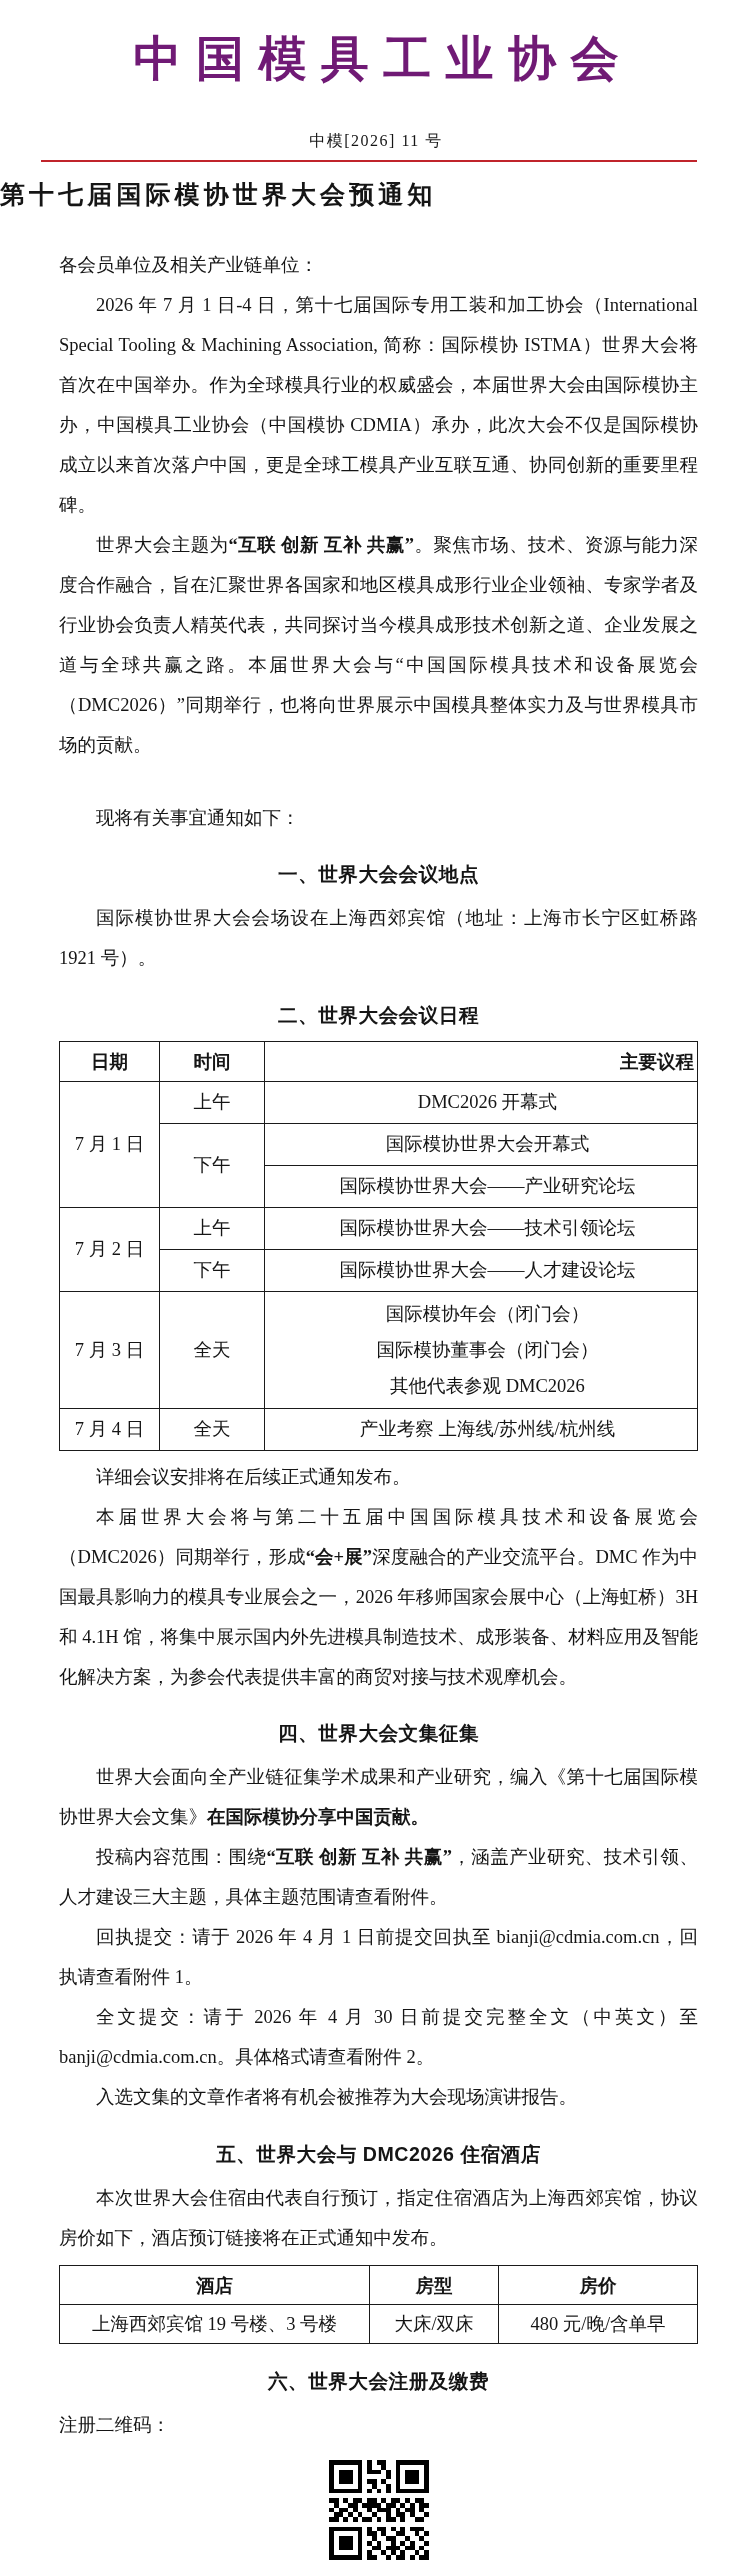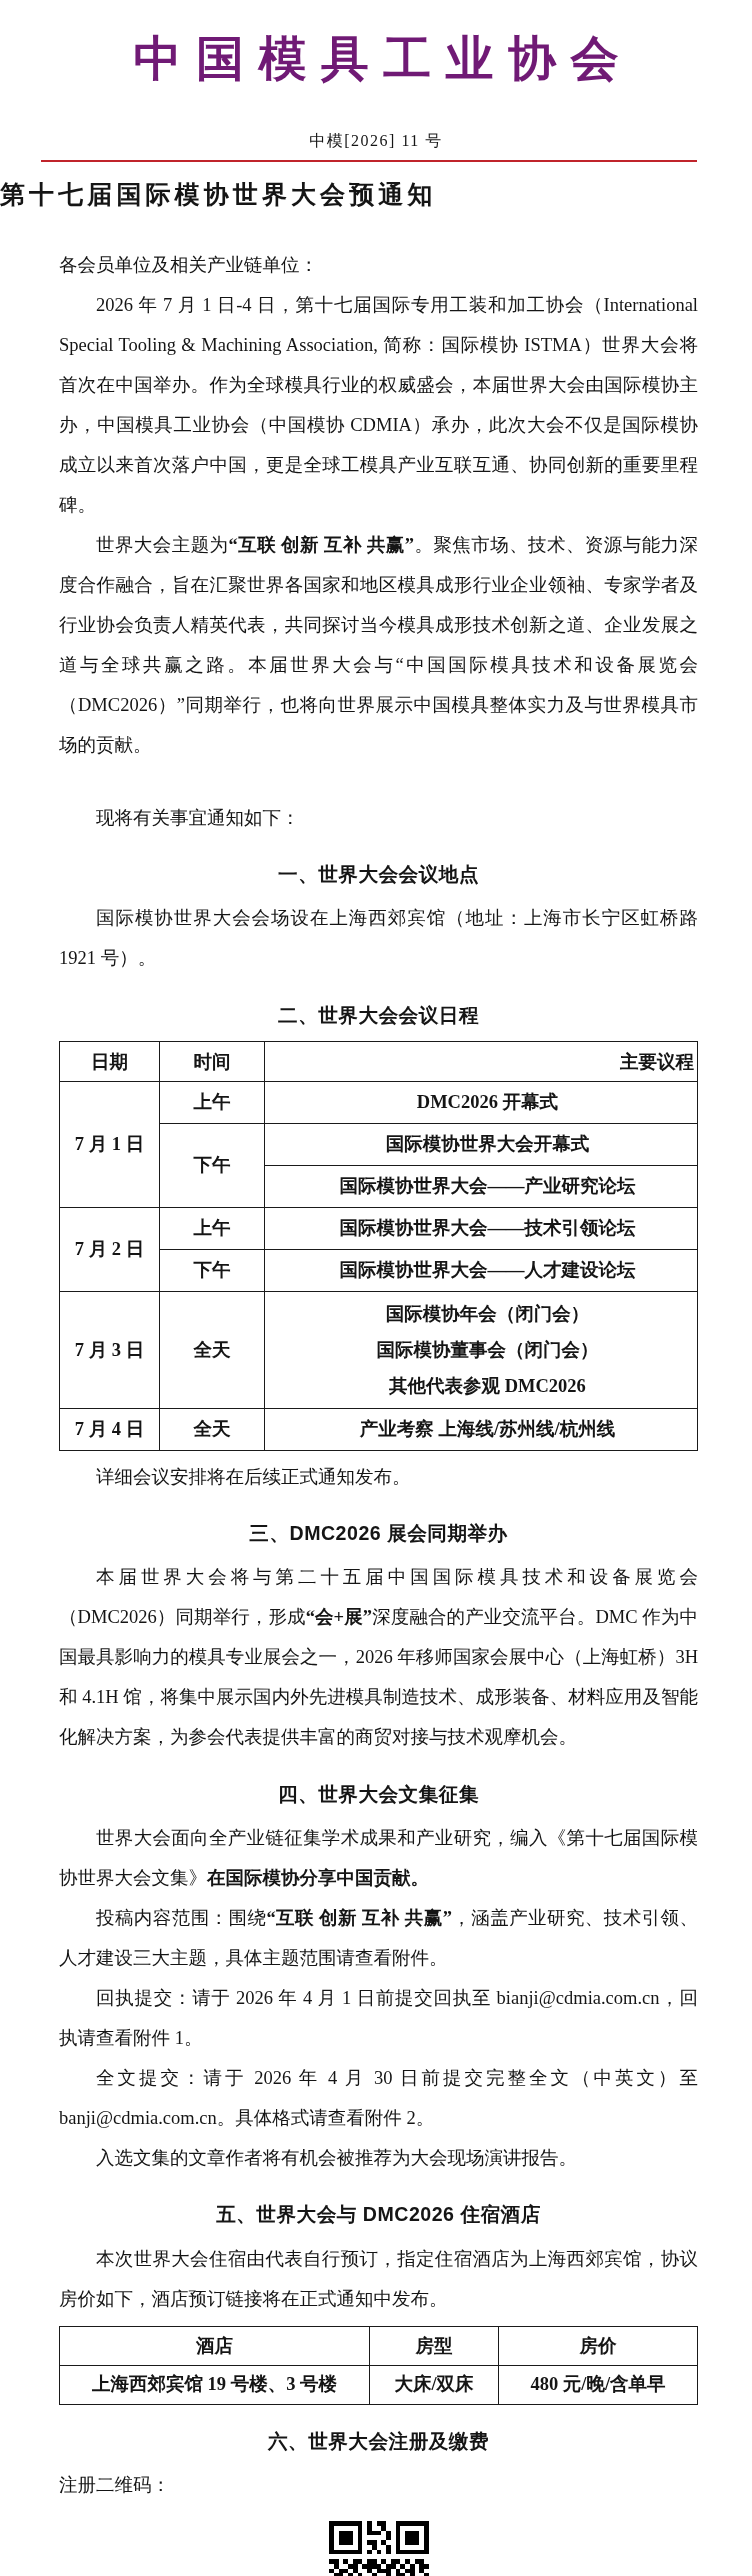--- a/index.html
+++ b/index.html
@@ -56,21 +56,21 @@
   
   table {
     width:100%;
     border-collapse:collapse;
     border:1.5px solid #1a1a1a;
     font-size:18.5px;
     margin:7.2px 0 5.2px 0;
   }
   td, th {
     border:1px solid #1a1a1a;
-    font-weight:bold;
+    font-weight:normal;
     text-align:center;
     vertical-align:middle;
     line-height:25px;
     padding:4.1px 3.1px;
   }
   th {
     font-family:"Liberation Sans","DejaVu Sans",sans-serif;
     font-weight:bold;
   }
   thead tr { height:40px; }
@@ -162,21 +162,20 @@
         <tr class="r-std">
           <td>7 月 4 日</td>
           <td>全天</td>
           <td class="agenda">产业考察 上海线/苏州线/杭州线</td>
         </tr>
       </tbody>
     </table>
 
     <p class="para">详细会议安排将在后续正式通知发布。</p>
 
-    <h2 class="sec">三、DMC2026 展会同期举办</h2>
     <p class="para"><span>本届世界大会将与第二十五届中国国际模具技术和设备展览会（DMC2026）同期举行，形成</span><span class="b">“会+展”</span><span>深度融合的产业交流平台。DMC 作为中国最具影响力的模具专业展会之一，2026 年移师国家会展中心（上海虹桥）3H 和 4.1H 馆，将集中展示国内外先进模具制造技术、成形装备、材料应用及智能化解决方案，为参会代表提供丰富的商贸对接与技术观摩机会。</span></p>
 
     <h2 class="sec">四、世界大会文集征集</h2>
     <p class="para"><span>世界大会面向全产业链征集学术成果和产业研究，编入《第十七届国际模协世界大会文集》</span><span class="b">在国际模协分享中国贡献。</span></p>
     <p class="para"><span>投稿内容范围：围绕</span><span class="b">“互联 创新 互补 共赢”</span><span>，涵盖产业研究、技术引领、人才建设三大主题，具体主题范围请查看附件。</span></p>
     <p class="para">回执提交：请于 2026 年 4 月 1 日前提交回执至 bianji@cdmia.com.cn，回执请查看附件 1。</p>
     <p class="para">全文提交：请于 2026 年 4 月 30 日前提交完整全文（中英文）至 banji@cdmia.com.cn。具体格式请查看附件 2。</p>
     <p class="para">入选文集的文章作者将有机会被推荐为大会现场演讲报告。</p>
 
     <h2 class="sec">五、世界大会与 DMC2026 住宿酒店</h2>

